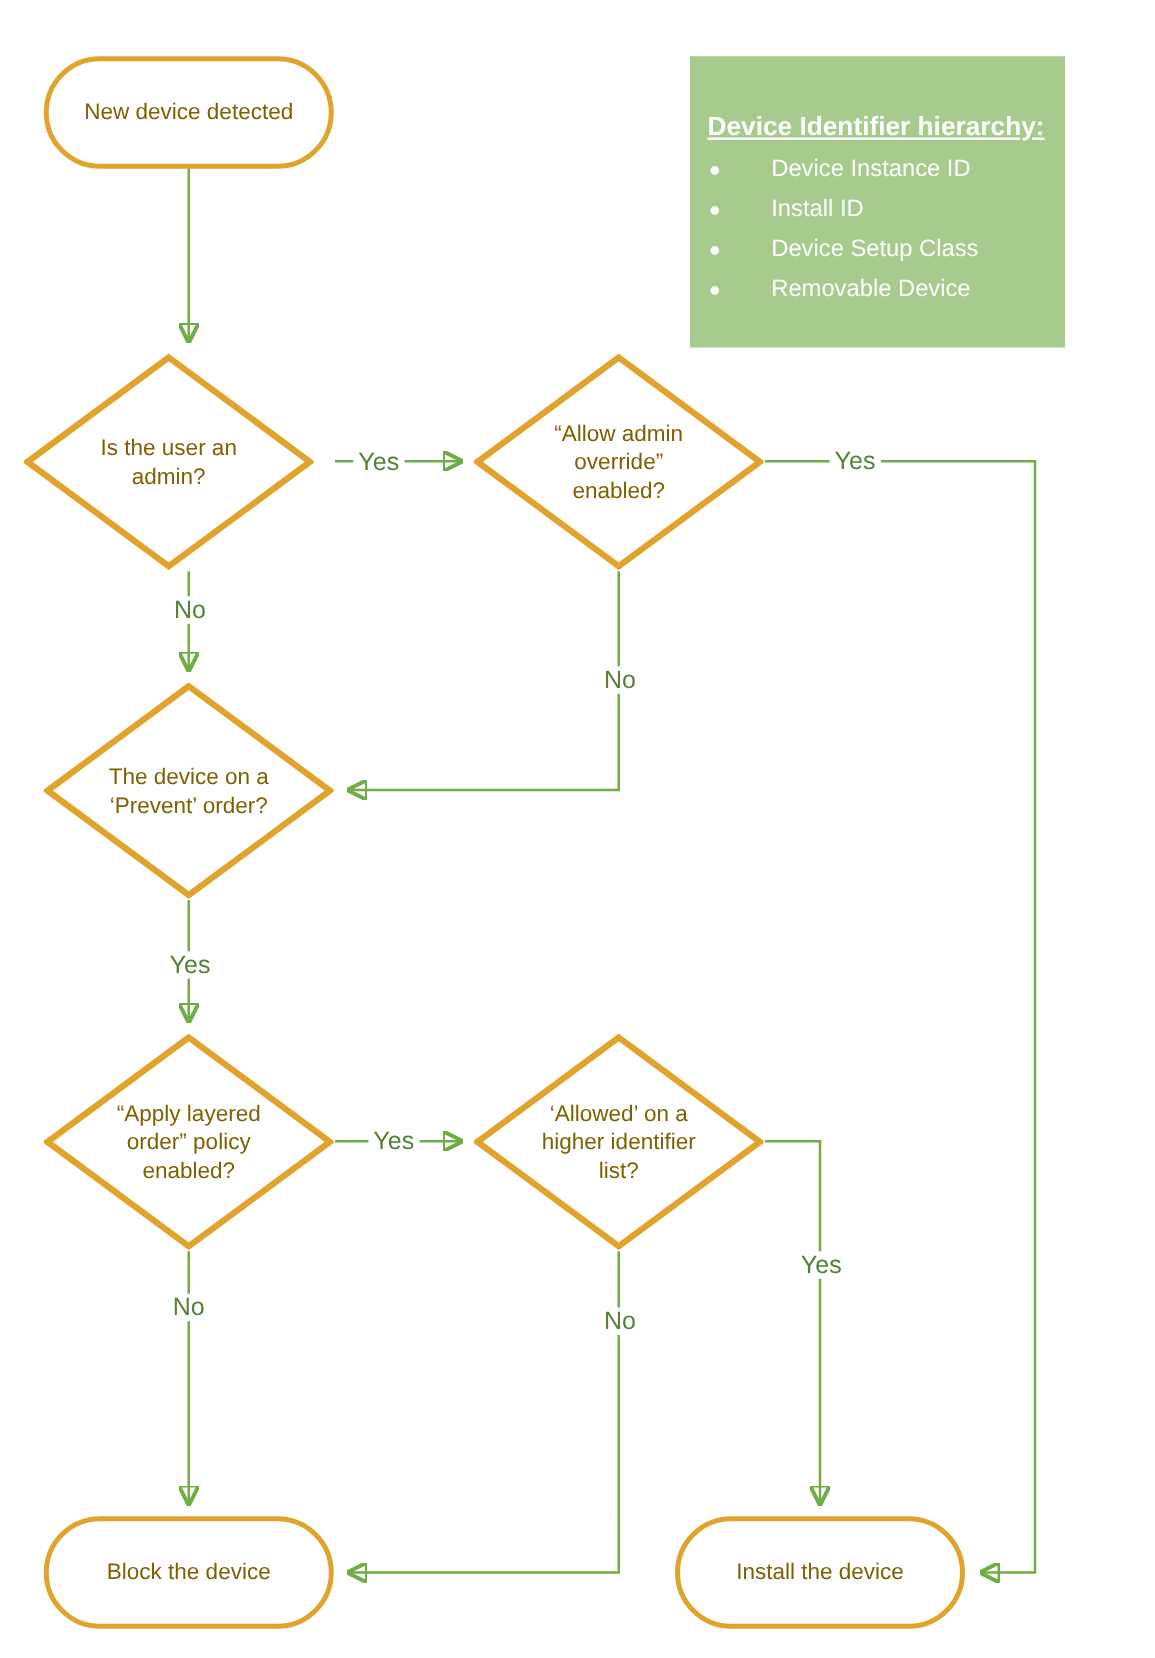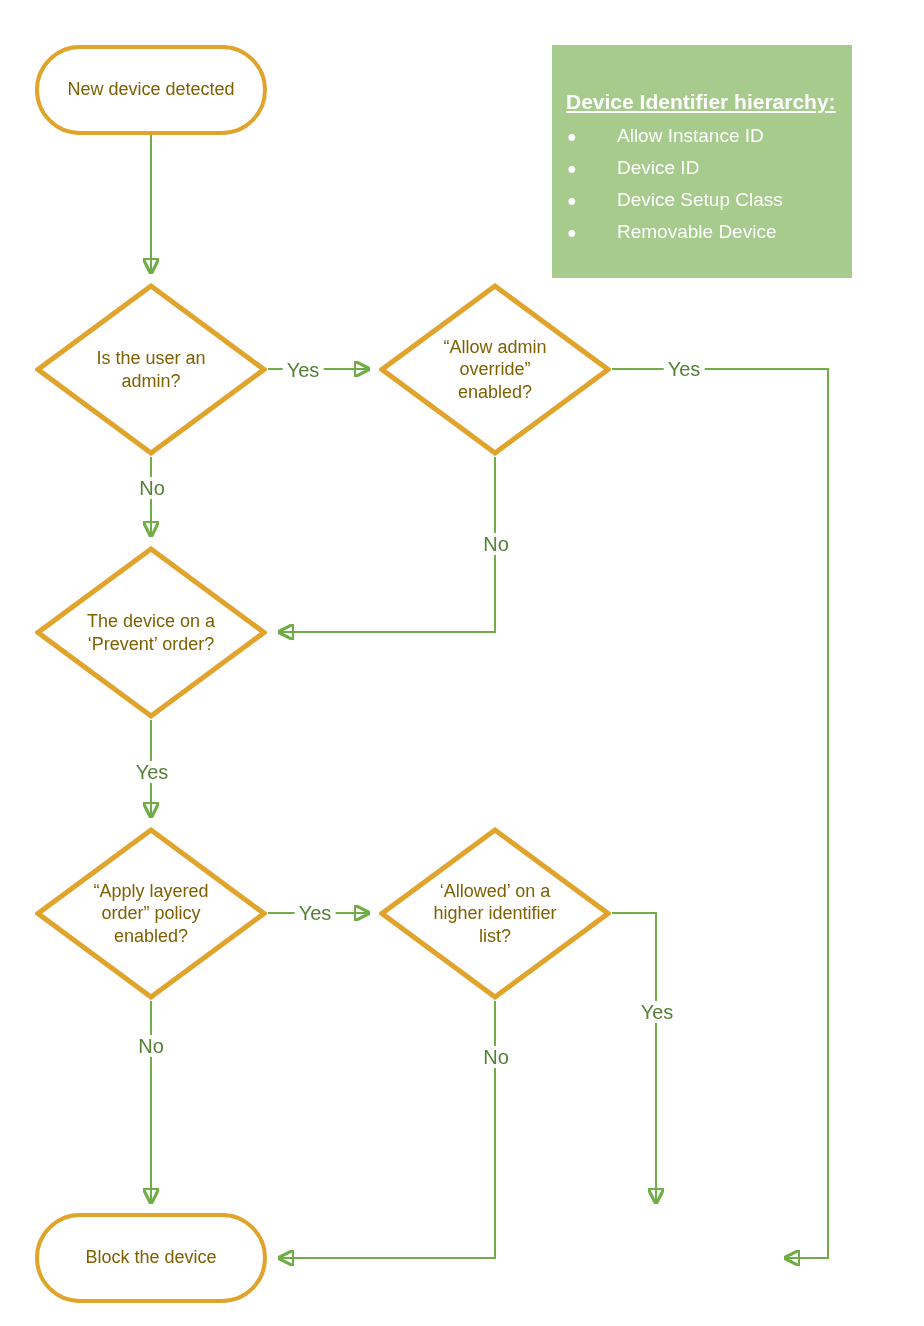--- a/index.html
+++ b/index.html
@@ -64,21 +64,21 @@
     <path d="M268,913 H368" marker-end="url(#arrow)"></path>
     <path d="M151,1001 V1202" marker-end="url(#arrow)"></path>
     <path d="M612,913 H656 V1202" marker-end="url(#arrow)"></path>
     <path d="M495,1001 V1258 H280" marker-end="url(#arrow)"></path>
   </svg>
 
   <div class="node terminal" style="left:35px;top:45px;">
     <span>New device detected</span>
   </div>
 
-  <div class="node diamond" style="left:35px;top:283px;">
+  <div class="node diamond" style="left:19px;top:283px;">
     <svg viewBox="0 0 232 173">
       <polygon points="116,3 229,86.5 116,170 3,86.5" fill="#ffffff" stroke="#E0A42C" stroke-width="5"></polygon>
     </svg>
     <div class="dlabel" style="max-width:150px;">Is the user an admin?</div>
   </div>
 
   <div class="node diamond" style="left:379px;top:283px;">
     <svg viewBox="0 0 232 173">
       <polygon points="116,3 229,86.5 116,170 3,86.5" fill="#ffffff" stroke="#E0A42C" stroke-width="5"></polygon>
     </svg>
@@ -102,41 +102,44 @@
   <div class="node diamond" style="left:379px;top:827px;">
     <svg viewBox="0 0 232 173">
       <polygon points="116,3 229,86.5 116,170 3,86.5" fill="#ffffff" stroke="#E0A42C" stroke-width="5"></polygon>
     </svg>
     <div class="dlabel" style="max-width:150px;">‘Allowed’ on a higher identifier list?</div>
   </div>
 
   <div class="node terminal" style="left:35px;top:1213px;">
     <span>Block the device</span>
   </div>
+  <div class="node terminal" style="left:540px;top:1213px;">
+    <span>Install the device</span>
+  </div>
 
   <span class="edge-label" style="left:303px;top:370px;">Yes</span>
   <span class="edge-label" style="left:152px;top:488px;">No</span>
   <span class="edge-label" style="left:684px;top:369px;">Yes</span>
   <span class="edge-label" style="left:496px;top:544px;">No</span>
   <span class="edge-label" style="left:152px;top:772px;">Yes</span>
   <span class="edge-label" style="left:315px;top:913px;">Yes</span>
   <span class="edge-label" style="left:151px;top:1046px;">No</span>
   <span class="edge-label" style="left:657px;top:1012px;">Yes</span>
   <span class="edge-label" style="left:496px;top:1057px;">No</span>
 
   <div class="legend">
     <div class="legend-title">Device Identifier hierarchy:</div>
     <ul class="legend-list">
       <li class="legend-item">
         <span class="bullet">●</span>
-        <span>Allow Instance ID</span>
+        <span>Device Instance ID</span>
       </li>
       <li class="legend-item">
         <span class="bullet">●</span>
-        <span>Device ID</span>
+        <span>Install ID</span>
       </li>
       <li class="legend-item">
         <span class="bullet">●</span>
         <span>Device Setup Class</span>
       </li>
       <li class="legend-item">
         <span class="bullet">●</span>
         <span>Removable Device</span>
       </li>
     </ul>

